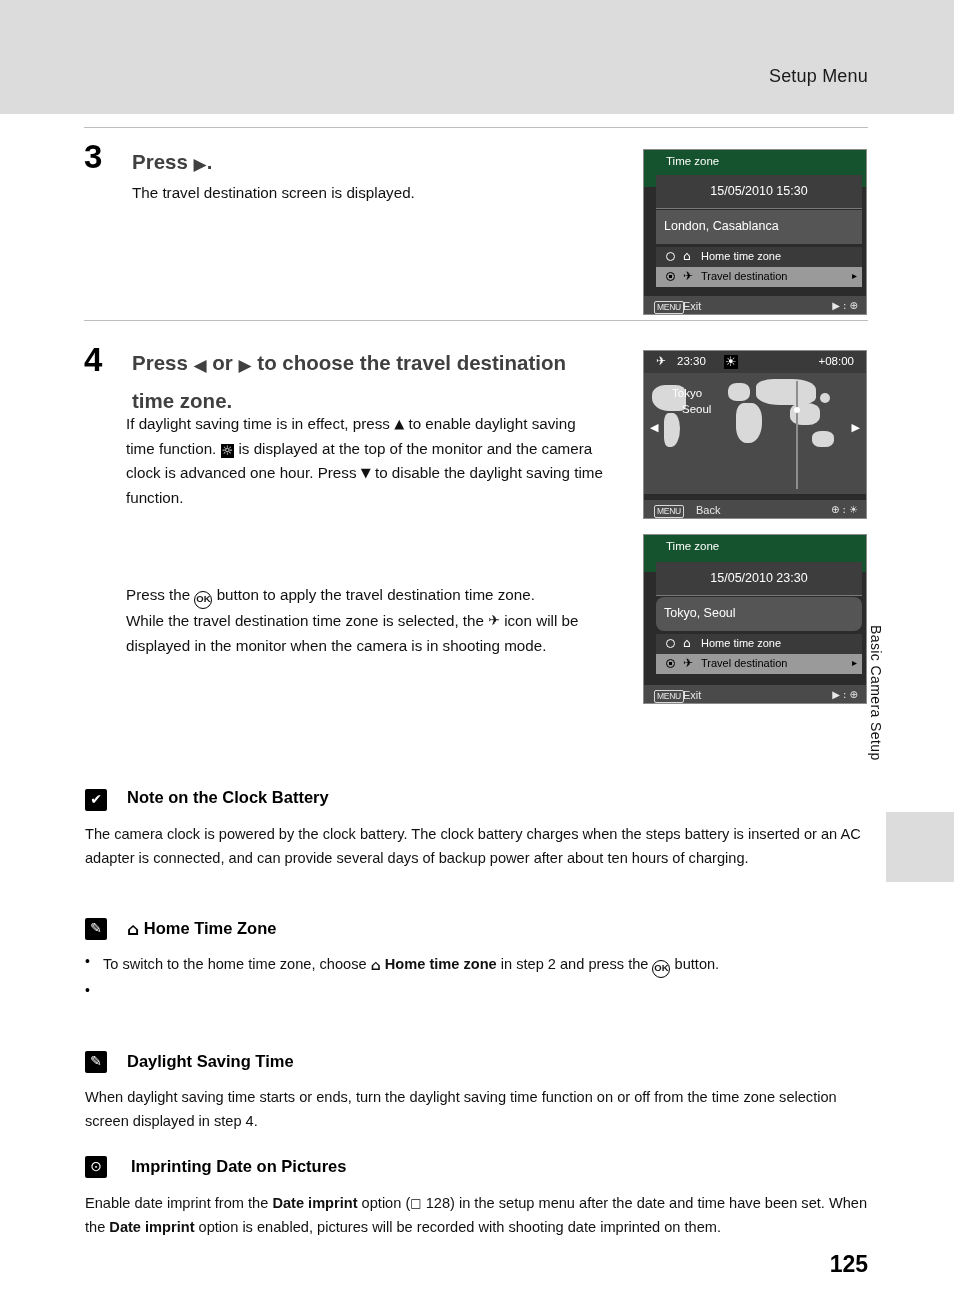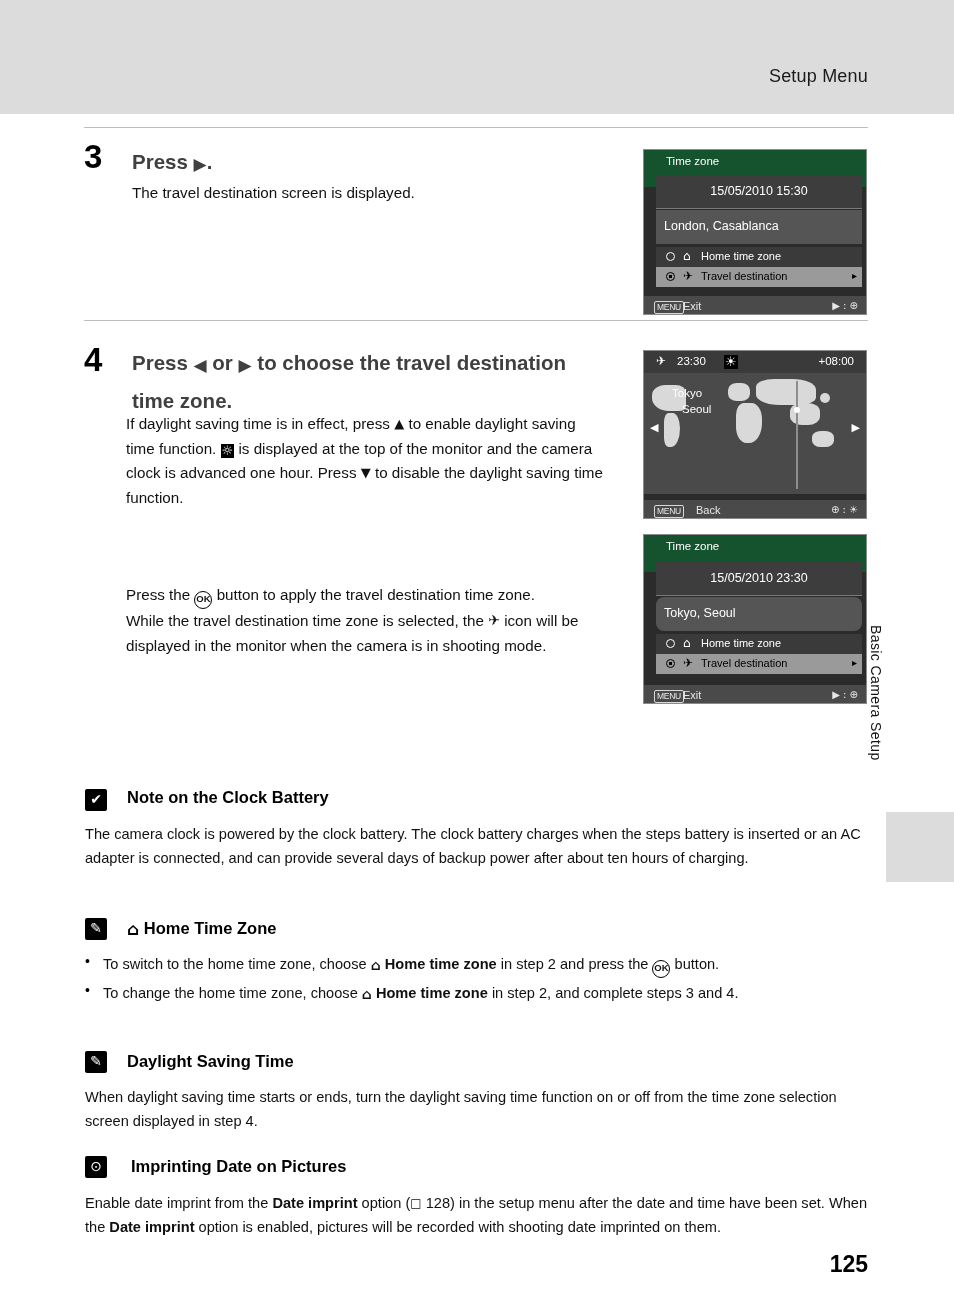--- a/index.html
+++ b/index.html
@@ -425,25 +425,20 @@
   </div>
   <div class="bullet-dot" style="left:85px; top:953px;">•</div>
   <div class="note-body" style="left:103px; top:952px; width:768px;">
     <span>To switch to the home time zone, choose</span>
     <b><span class="homeicon">⌂</span> <span>Home time zone</span></b>
     <span>in step 2 and press the</span>
     <span class="okbtn">OK</span>
     <span>button.</span>
   </div>
   <div class="bullet-dot" style="left:85px; top:982px;">•</div>
-  <div class="note-body" style="left:103px; top:981px; width:768px;">
-    <span>To change the home time zone, choose</span>
-    <b><span class="homeicon">⌂</span> <span>Home time zone</span></b>
-    <span>in step 2, and complete steps 3 and 4.</span>
-  </div>
 
   <div class="note-icon" style="left:85px; top:1051px;">✎</div>
   <div class="note-head" style="left:127px; top:1052px;">Daylight Saving Time</div>
   <div class="note-body" style="left:85px; top:1085px; width:785px;">When daylight saving time starts or ends, turn the daylight saving time function on or off from the time zone selection screen displayed in step 4.</div>
 
   <div class="note-icon" style="left:85px; top:1156px;">⊙</div>
   <div class="note-head" style="left:131px; top:1157px;">Imprinting Date on Pictures</div>
   <div class="note-body" style="left:85px; top:1191px; width:785px;">
     <span>Enable date imprint from the</span>
     <b>Date imprint</b>

